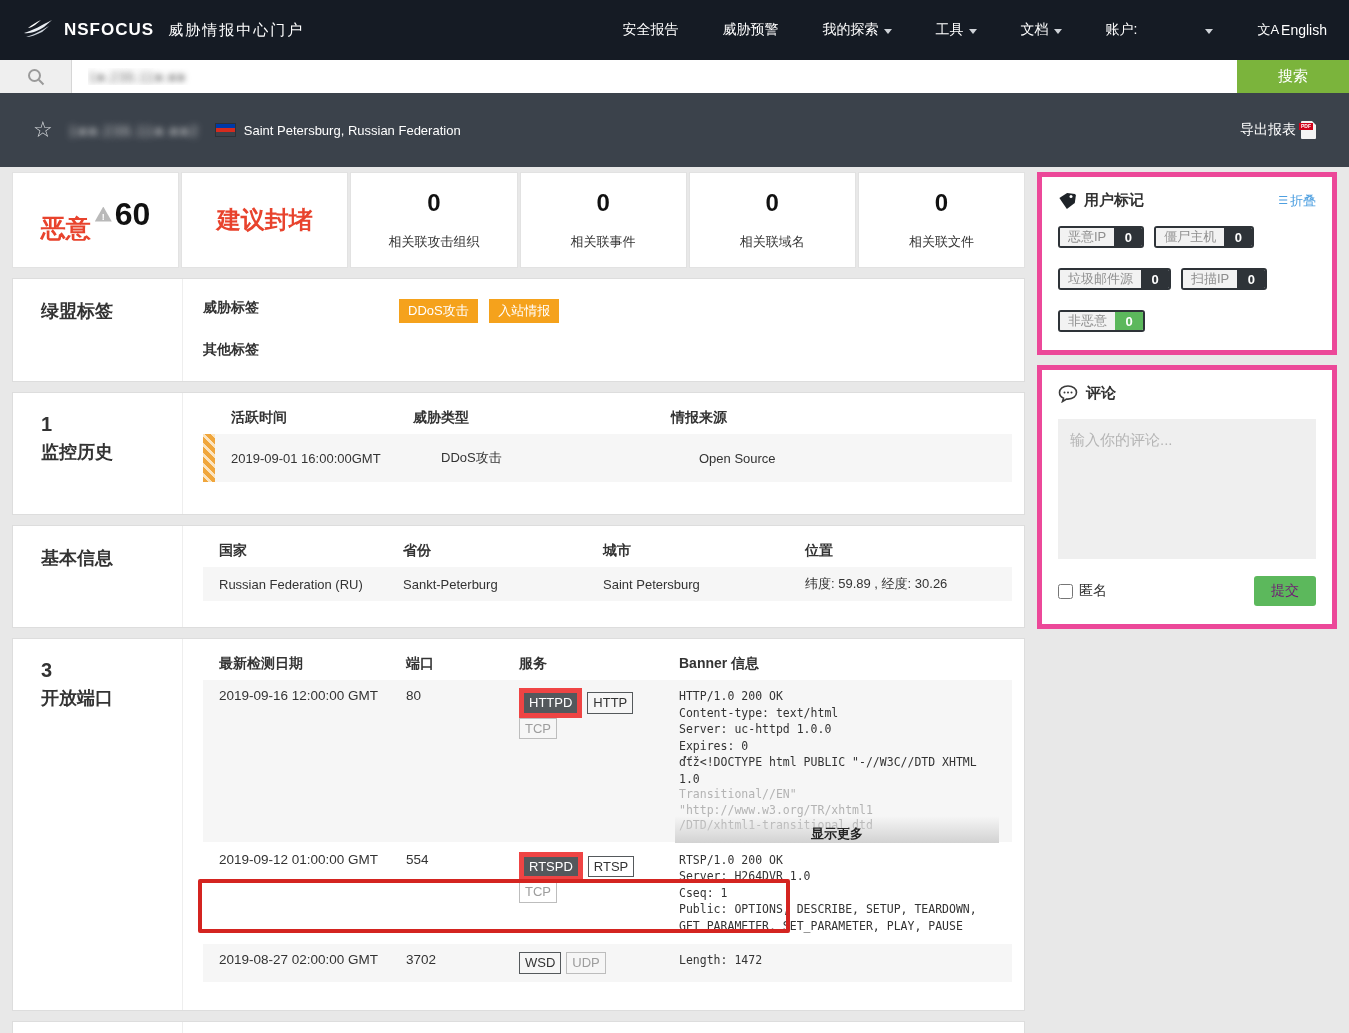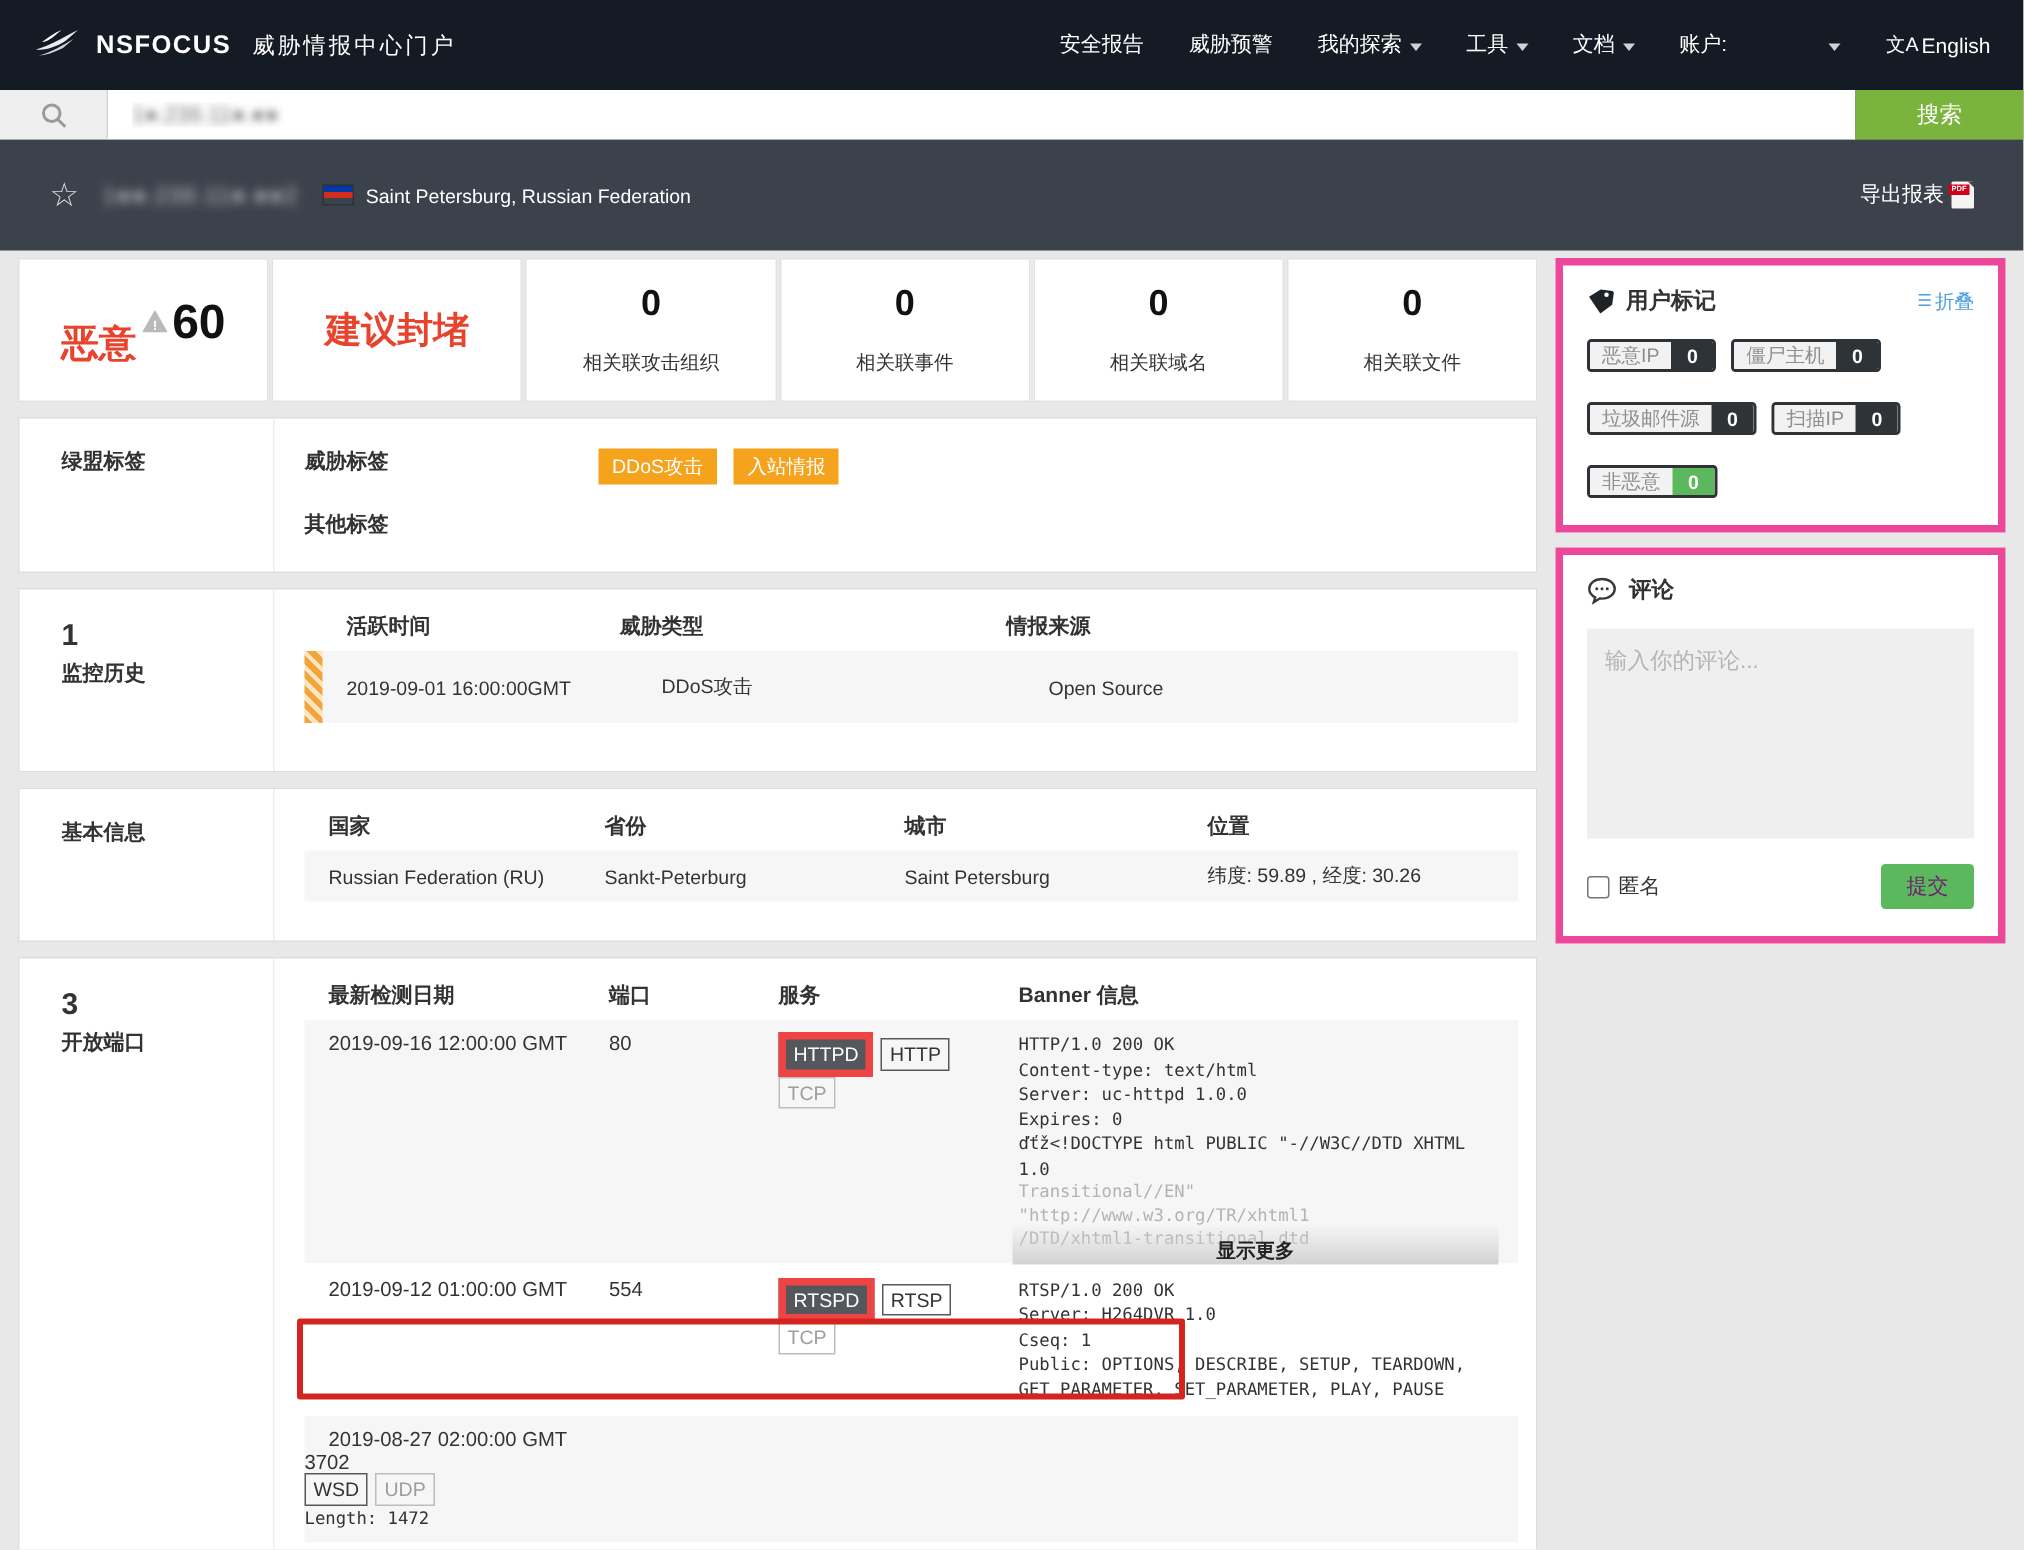--- a/index.html
+++ b/index.html
@@ -8,21 +8,21 @@
     width:1349px; height:1033px; overflow:hidden;
     background:#e8e8e8; color:#333;
     font-family:"Liberation Sans", sans-serif; font-size:13px;
   }
   
   .navbar { height:60px; background:#151b24; display:flex; align-items:center; padding:0 22px; color:#fff; }
   .brand { display:flex; align-items:center; gap:8px; }
   .brand-logo { width:34px; height:26px; }
   .brand-name { font-size:17px; font-weight:bold; letter-spacing:1px; }
   .portal-title { margin-left:14px; font-size:15px; letter-spacing:2px; }
-  .nav-menu { margin-left:auto; display:flex; align-items:center; gap:30px; font-size:14px; }
+  .nav-menu { margin-left:auto; display:flex; align-items:center; gap:44px; font-size:14px; }
   .nav-item { display:flex; align-items:center; gap:5px; cursor:pointer; white-space:nowrap; }
   .caret { width:0; height:0; border-left:4px solid transparent; border-right:4px solid transparent; border-top:5px solid #cfd3d8; margin-top:2px; }
   .account-space { display:inline-block; width:58px; }
   .lang { display:flex; align-items:center; gap:2px; font-size:14px; }
   .lang-icon { font-size:13px; }
   
   .searchrow { height:33px; background:#151b24; display:flex; }
   .search-icon-box { width:72px; background:#efefef; border-right:1px solid #d6d6d6; display:flex; align-items:center; justify-content:center; }
   .search-input { flex:1; border:none; outline:none; padding:0 16px; font-size:15px; font-family:"Liberation Sans",sans-serif; background:#fff; }
   .redacted { color:transparent; text-shadow:0 0 6px rgba(95,95,95,0.9); }
@@ -49,21 +49,21 @@
   .verdict { color:#e8432d; font-size:25px; font-weight:bold; }
   .score-wrap { display:flex; align-items:center; gap:3px; margin-bottom:12px; }
   .warn-tri { width:17px; height:15px; clip-path:polygon(50% 0,100% 100%,0 100%); background:#b9b9b9; color:#fff; font-size:9px; font-weight:bold; display:flex; align-items:flex-end; justify-content:center; }
   .score-num { font-size:32px; font-weight:bold; color:#111; }
   .recommend { color:#e8432d; font-size:24px; font-weight:bold; }
   .stat-value { font-size:24px; font-weight:bold; color:#111; }
   .stat-label { font-size:13px; color:#333; margin-top:16px; }
   
   .section { background:#fff; border:1px solid #ddd; display:flex; margin-bottom:10px; }
   .section-label { width:170px; flex-shrink:0; border-right:1px solid #eee; padding:20px 0 20px 28px; }
-  .section-title { font-size:14px; font-weight:bold; }
+  .section-title { font-size:18px; font-weight:bold; }
   .section-count { font-size:20px; font-weight:bold; margin-bottom:4px; }
   .section-body { flex:1; padding:16px 12px 18px 20px; position:relative; }
   
   .kv-row { display:flex; margin-bottom:18px; }
   .kv-label { width:196px; font-weight:bold; font-size:14px; flex-shrink:0; }
   .tag-orange { display:inline-block; background:#f5a21c; color:#fff; font-size:13px; padding:3px 9px; margin-right:8px; }
   
   .thead { display:flex; font-weight:bold; font-size:14px; margin-bottom:7px; }
   .trow { display:flex; background:#f6f6f6; align-items:center; }
   .mon-c1 { width:210px; padding-left:28px; } .mon-c2 { width:258px; } .mon-c3 { flex:1; }
@@ -307,21 +307,21 @@
           </span>
           <span class="op-c4">
             <span class="banner">RTSP/1.0 200 OK
 Server: H264DVR 1.0
 Cseq: 1
 Public: OPTIONS, DESCRIBE, SETUP, TEARDOWN,
 GET_PARAMETER, SET_PARAMETER, PLAY, PAUSE</span>
           </span>
         </div>
 
-        <div class="trow op-row" style="min-height:36px; margin-bottom:10px;flex-direction:column;">
+        <div class="trow op-row" style="min-height:36px; margin-bottom:10px;">
           <span class="op-c1">2019-08-27 02:00:00 GMT</span>
           <span class="op-c2">3702</span>
           <span class="op-c3">
             <span class="badge outline-dark">WSD</span><span class="badge outline-gray">UDP</span>
           </span>
           <span class="op-c4">
             <span class="banner">Length: 1472</span>
           </span>
         </div>
       </div>

